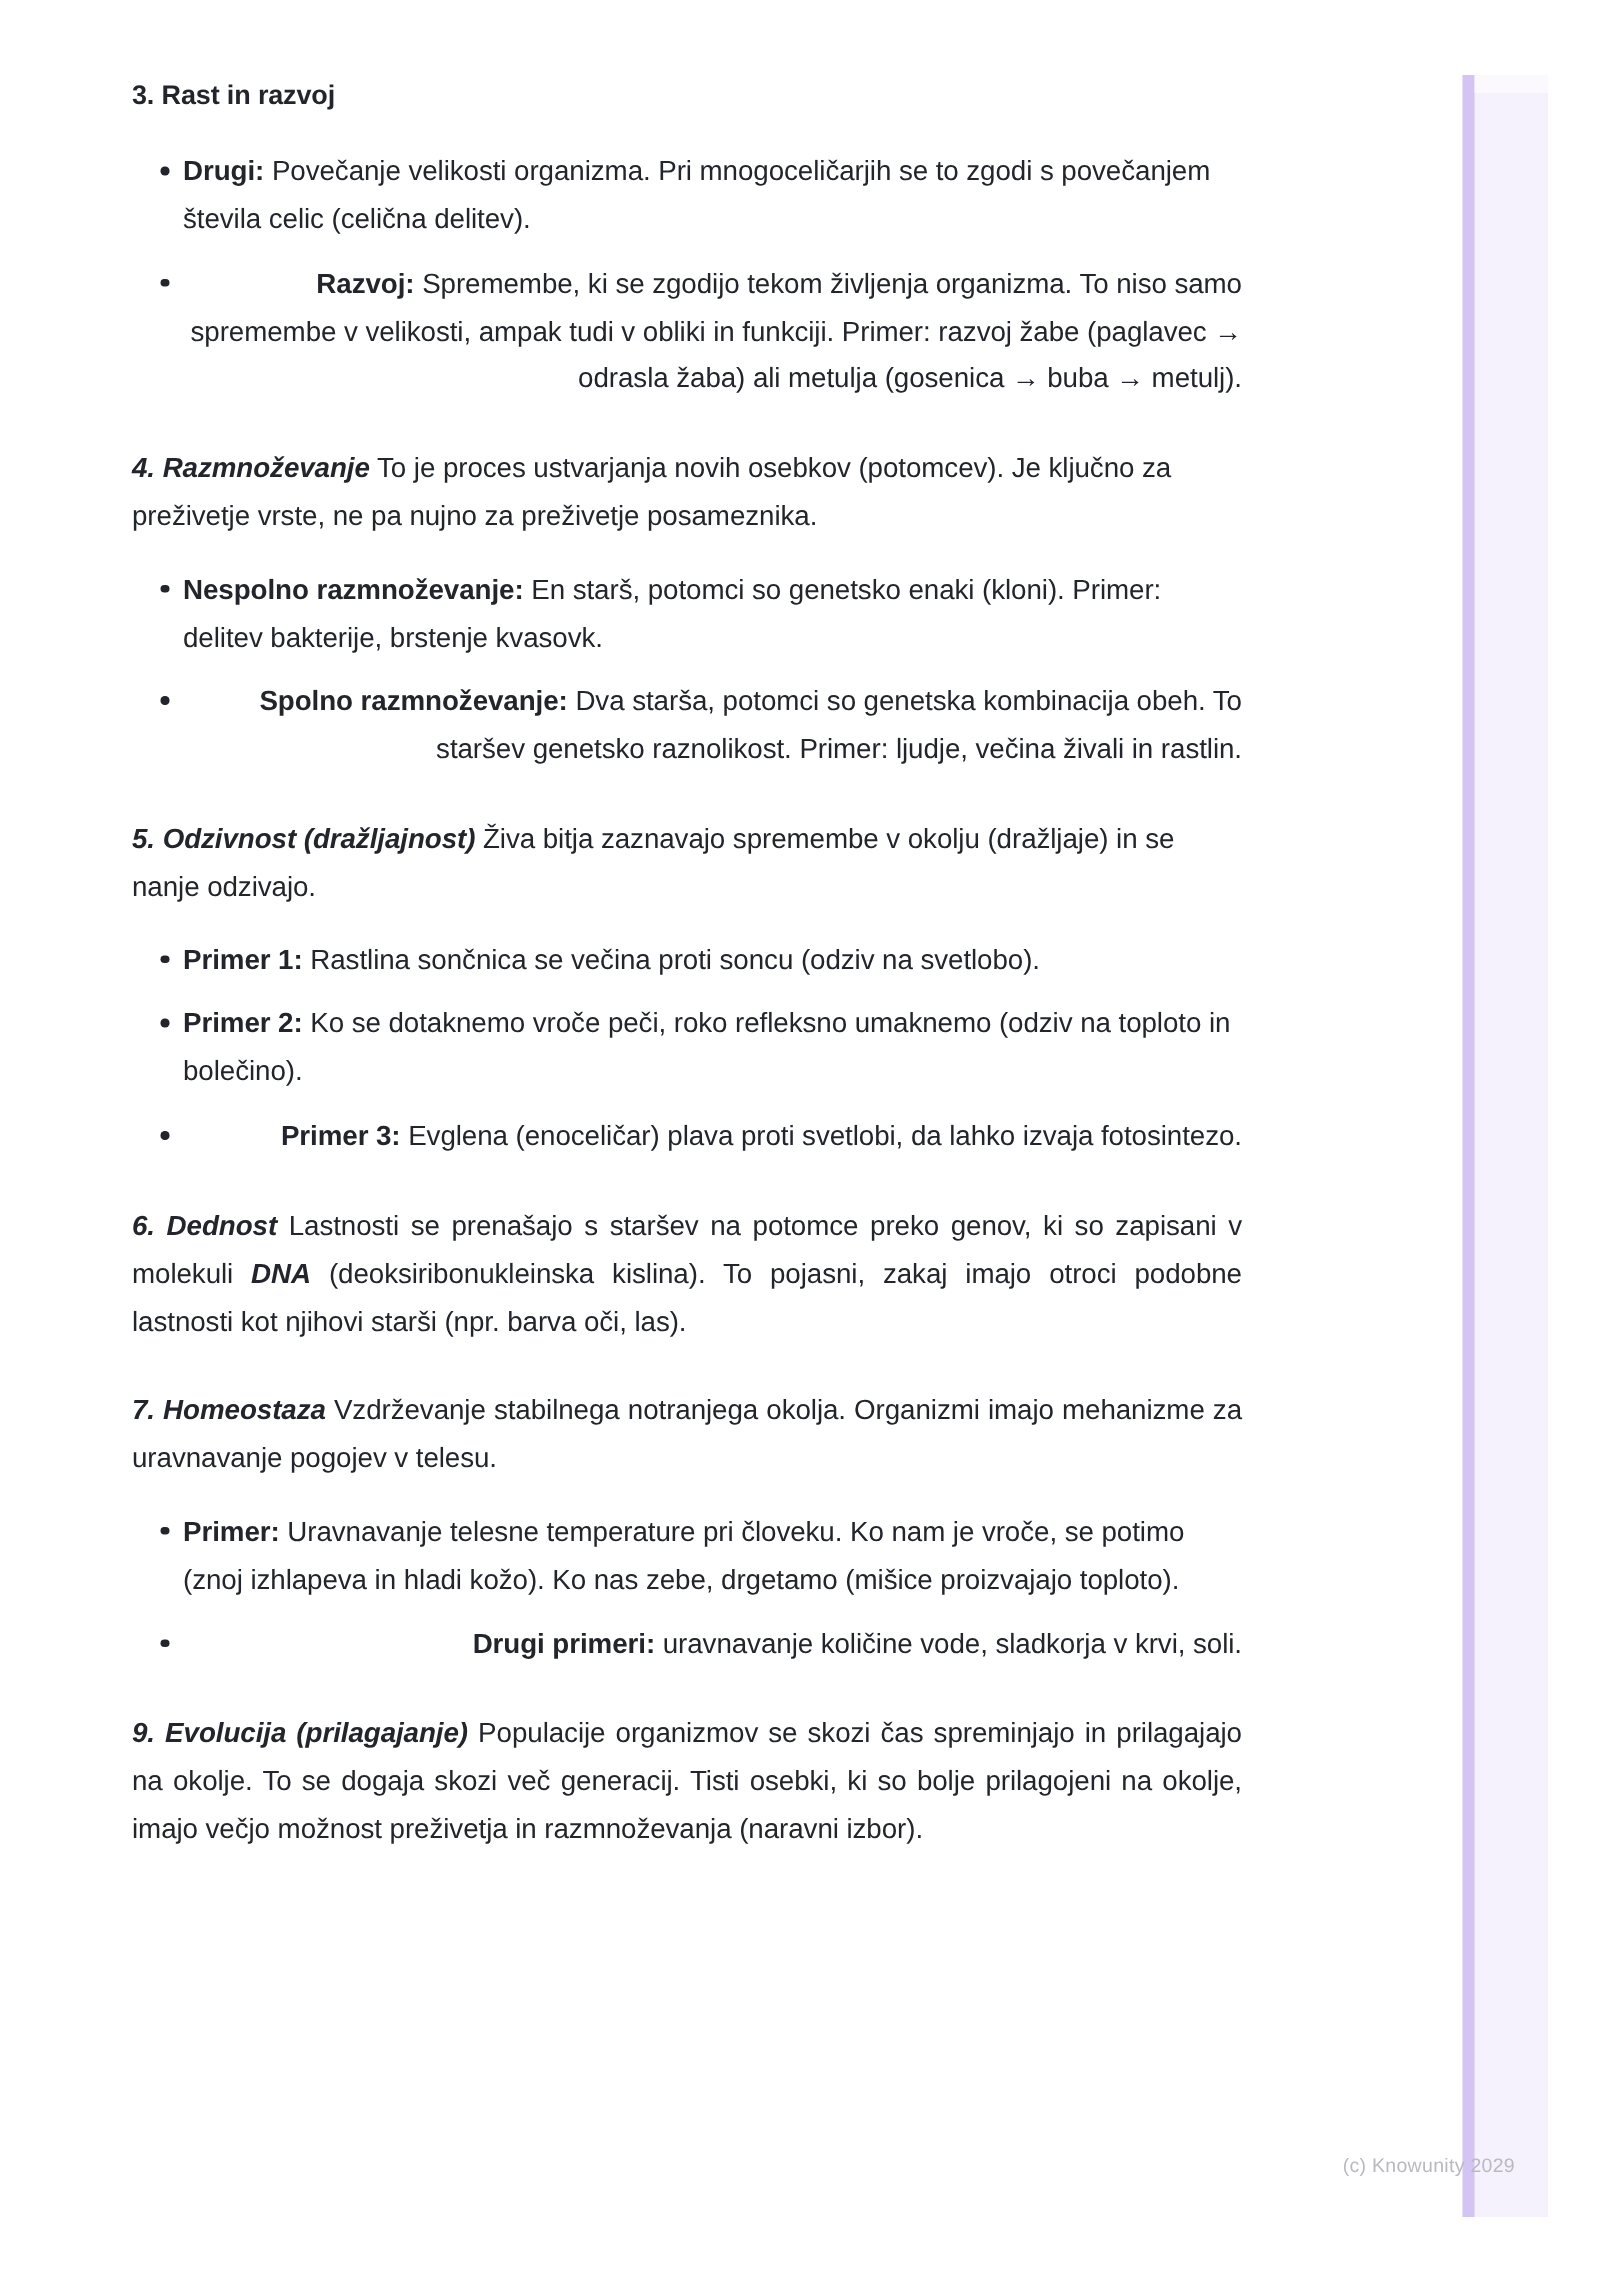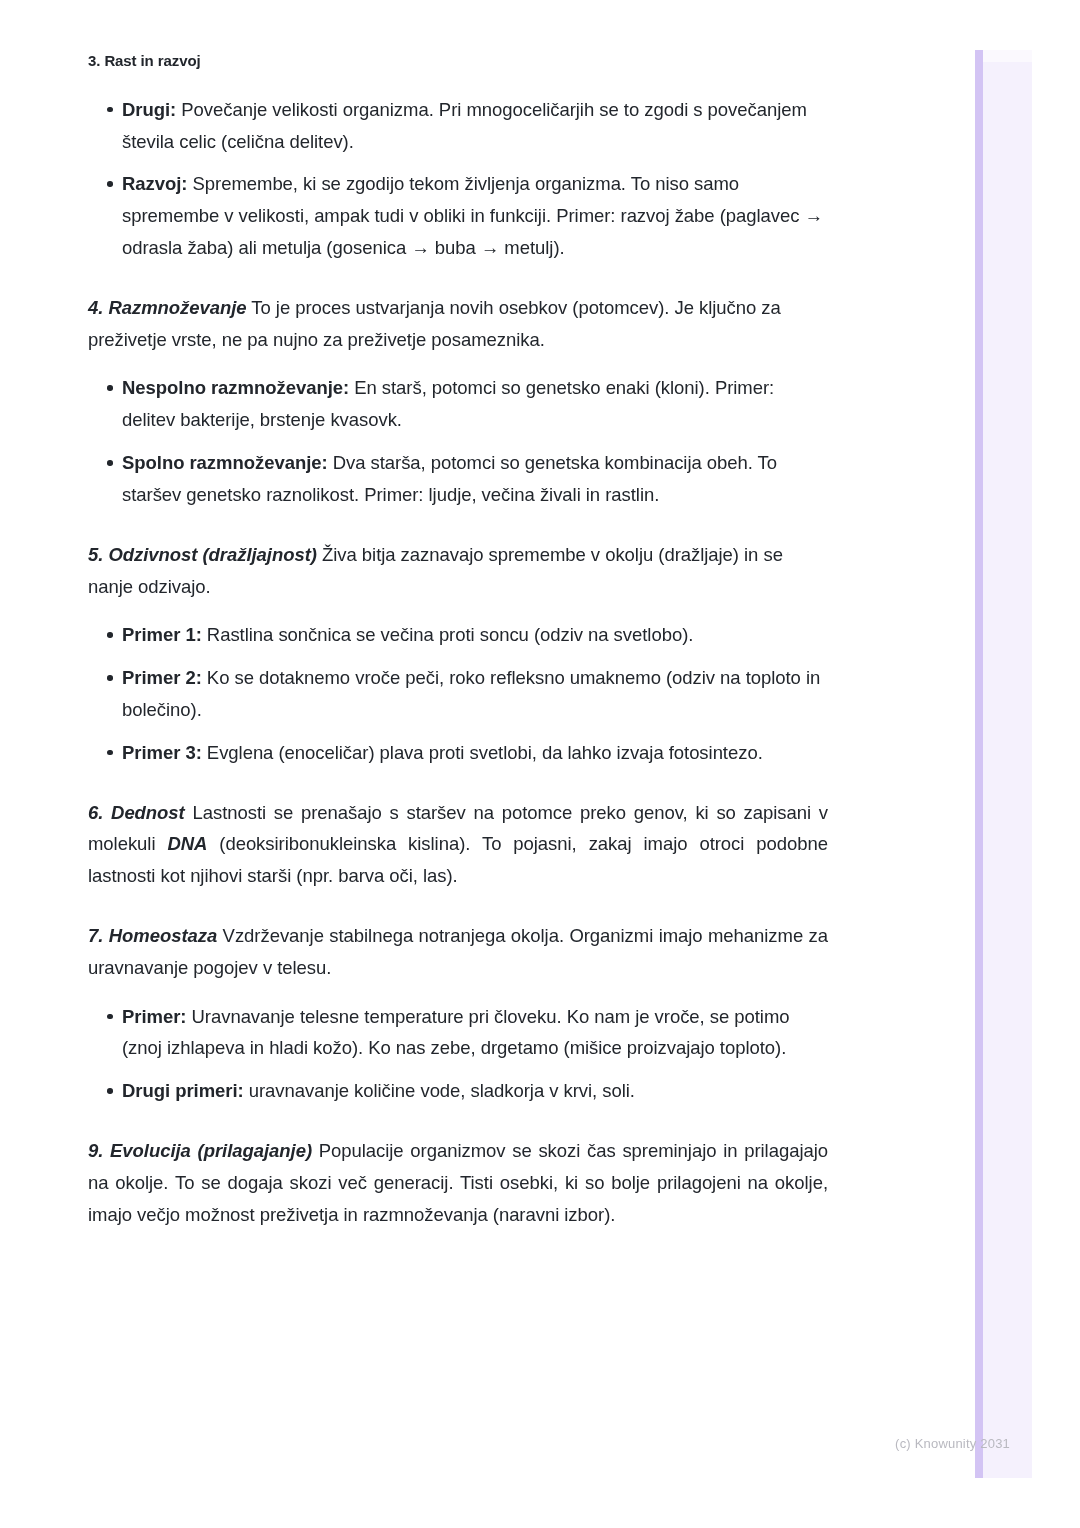--- a/index.html
+++ b/index.html
@@ -52,21 +52,21 @@
 
   
   #doc {
     position: absolute;
     left: 88px;
     top: 50px;
     width: 740px;
   }
 
   h3.sec-title {
-    font-size: 15px;
+    font-size: 18px;
     font-weight: bold;
     line-height: 1.45;
     margin: 0 0 22px 0;
     letter-spacing: -.1px;
   }
 
   p.para {
     font-size: 18.5px;
     line-height: 1.72;
     margin: 0 0 7px 0;
@@ -80,21 +80,21 @@
     margin: 0 0 7px 0;
     padding: 0 0 0 34px;
   }
   ul.bullets li {
     position: relative;
     font-size: 18.5px;
     line-height: 1.72;
     margin: 0 0 11px 0;
     letter-spacing: -.05px;
   }
-  ul.bullets li:last-child { margin-bottom: 0; }
+  ul.bullets li:last-child { margin-bottom: 0; text-align: right; }
   ul.bullets li::before {
     content: "";
     position: absolute;
     left: -15px;
     top: 13px;
     width: 5.5px;
     height: 5.5px;
     border-radius: 50%;
     background: #22262c;
   }
@@ -103,21 +103,21 @@
   .blk-gap-lg { height: 21px; }
   .blk-gap-sm { height: 10px; }
 </style>
 </head>
 <body>
 
 <div id="side-panel">
   <div id="side-panel-sheen"></div>
 </div>
 
-<div id="watermark">(c) Knowunity 2031</div>
+<div id="watermark">(c) Knowunity 2029</div>
 
 <div id="doc">
 
   <h3 class="sec-title">3. Rast in razvoj</h3>
 
   <ul class="bullets">
     <li>
       <b>Drugi:</b><span> Povečanje velikosti organizma. Pri mnogoceličarjih se to zgodi s povečanjem števila celic (celična delitev).</span>
     </li>
     <li>

